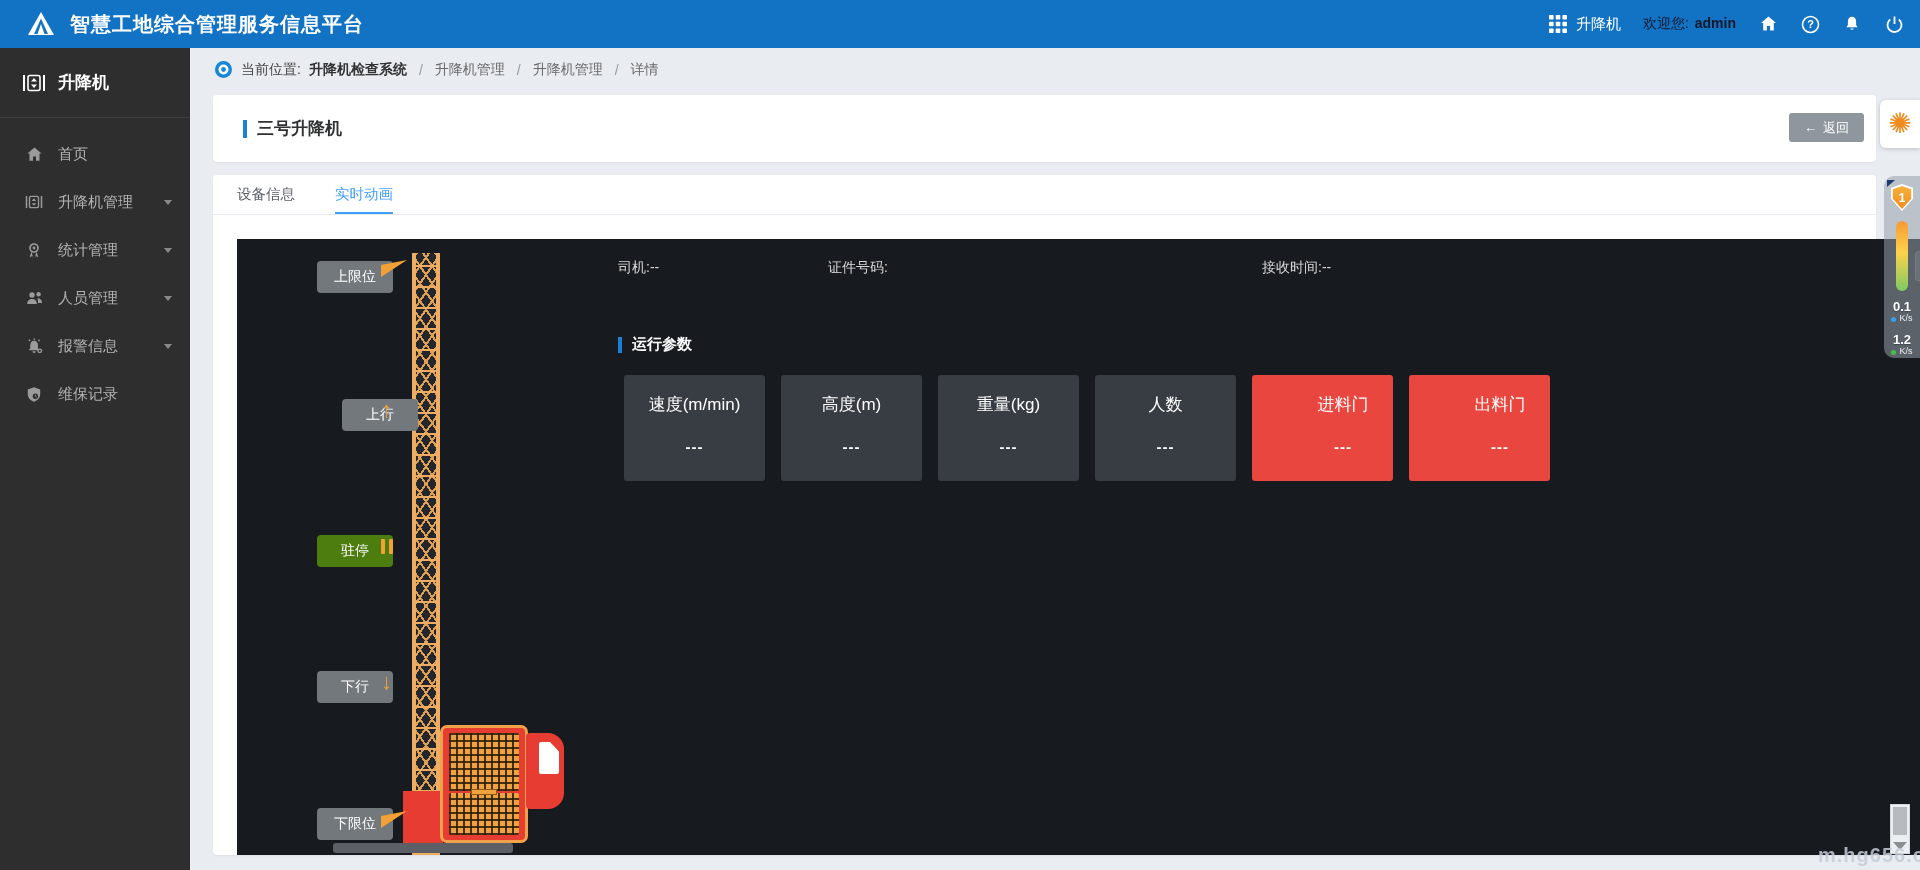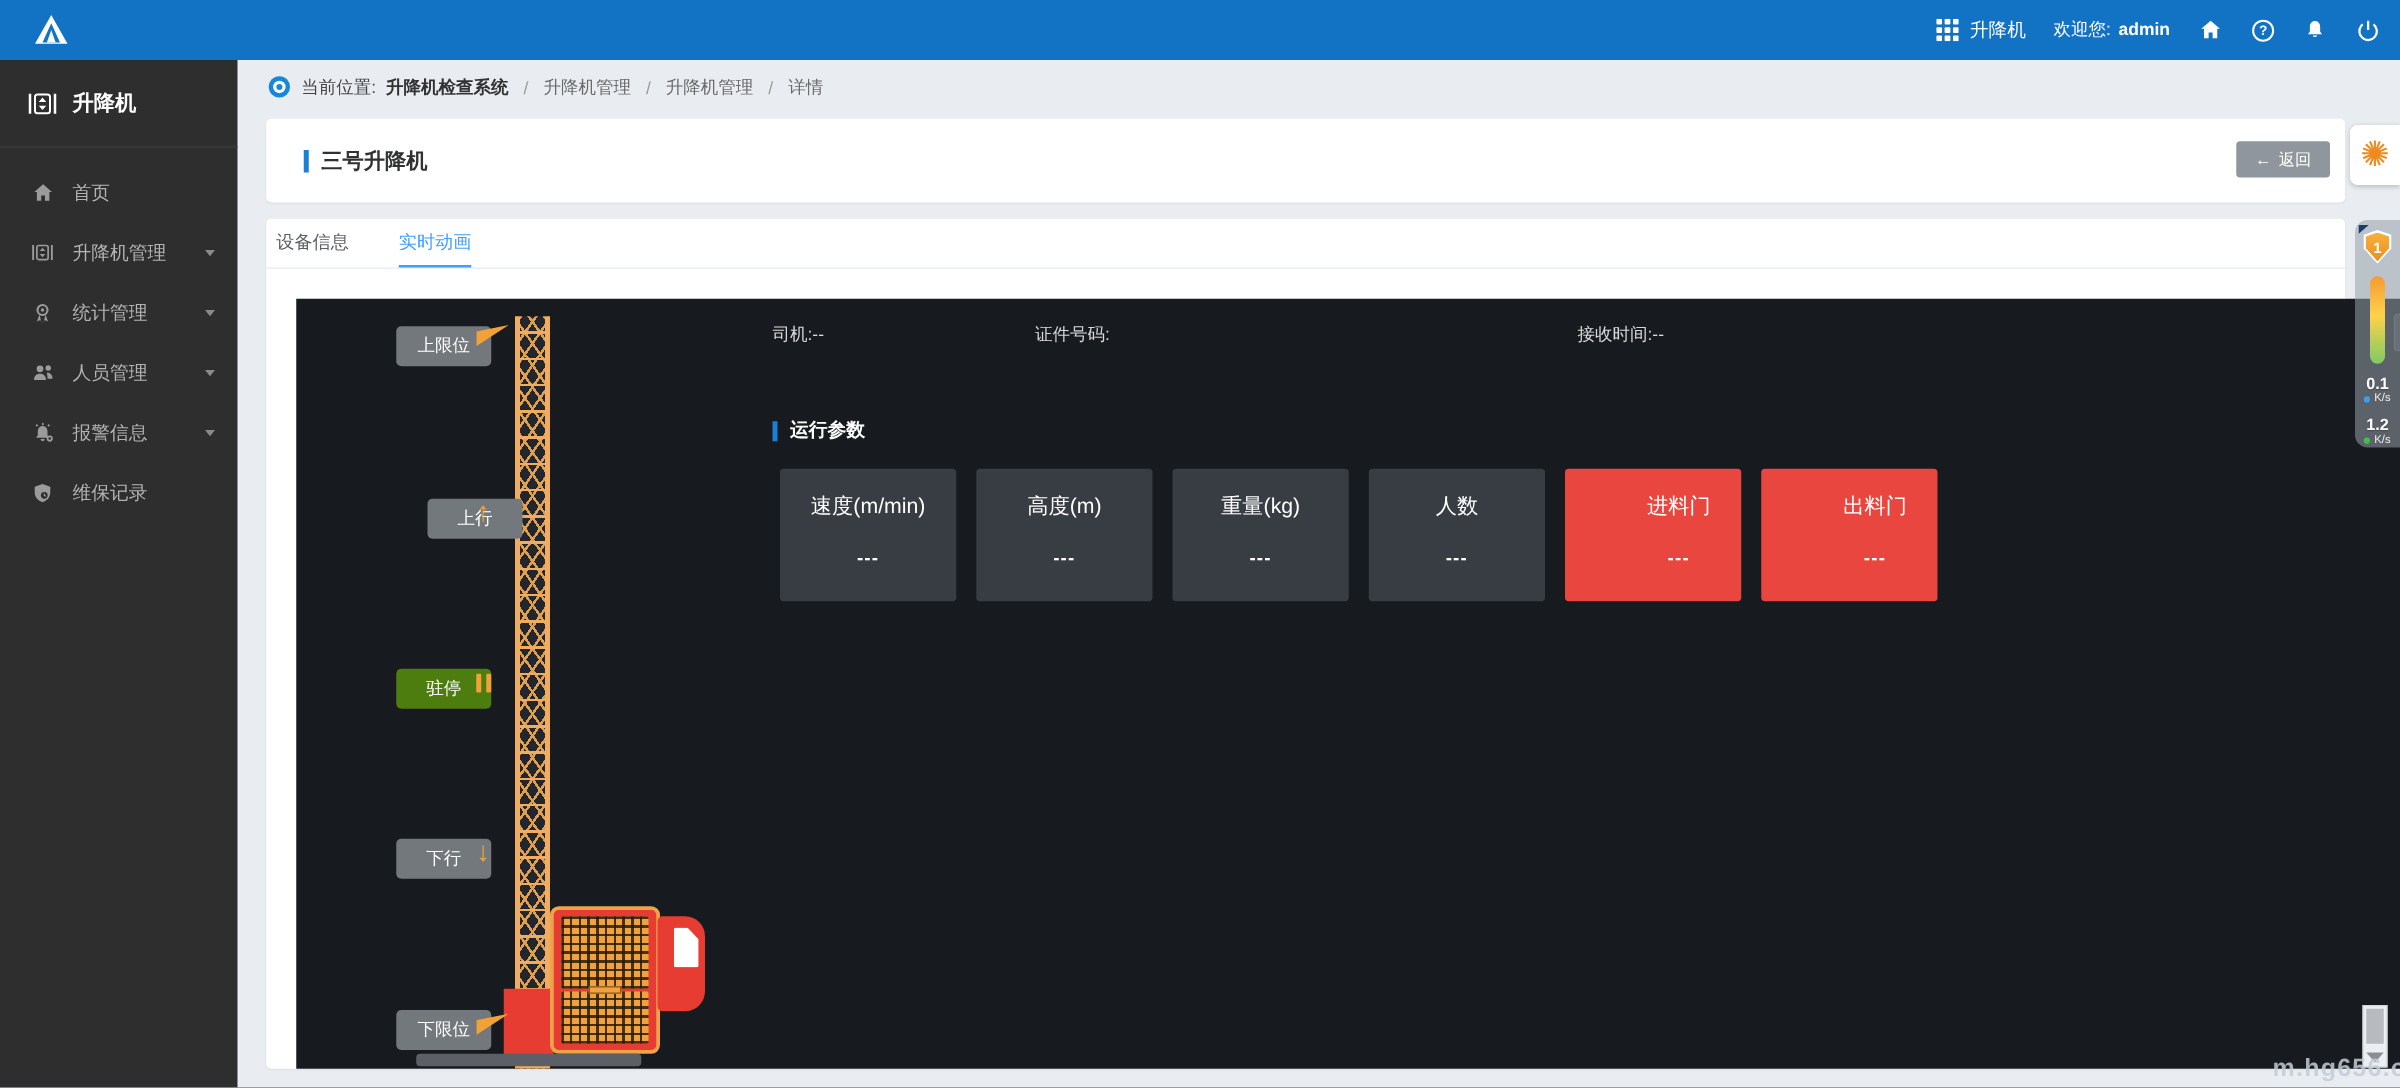--- a/index.html
+++ b/index.html
@@ -7,21 +7,21 @@
   body { font-family:"Liberation Sans","DejaVu Sans",sans-serif; background:#e9edf2; }
   .canvas { position:relative; width:1920px; height:870px; background:#e9edf2; }
 
   
   .topbar { position:absolute; left:0; top:0; width:1920px; height:48px; background:#1273c4; display:flex; align-items:center; z-index:30; }
   .logo { margin-left:26px; display:flex; align-items:center; }
   .brand { color:#fff; font-size:20px; font-weight:bold; margin-left:14px; letter-spacing:1px; }
   .topbar-right { position:absolute; right:16px; top:0; height:48px; display:flex; align-items:center; gap:22px; }
   .tb-group { display:flex; align-items:center; gap:8px; color:#fff; font-size:15px; cursor:pointer; }
   .tb-icon { width:20px; height:20px; display:inline-flex; align-items:center; justify-content:center; cursor:pointer; }
-  .welcome { color:#ffffff; font-size:14px; }
+  .welcome { color:#0f172a; font-size:14px; }
   .welcome b { font-weight:bold; margin-left:6px; }
 
   
   .sidebar { position:absolute; left:0; top:48px; width:190px; height:822px; background:#2e2e2e; z-index:20; }
   .side-head { height:70px; display:flex; align-items:center; padding-left:22px; border-bottom:1px solid #3d3d3d; }
   .side-head .txt { color:#fff; font-size:17px; font-weight:bold; margin-left:12px; }
   .menu { padding-top:12px; }
   .mi { position:relative; height:48px; display:flex; align-items:center; padding-left:24px; color:#b3b3b3; font-size:15px; cursor:pointer; }
   .mi .ic { width:20px; display:inline-flex; justify-content:center; margin-right:14px; }
   .caret { position:absolute; right:18px; top:22px; width:0; height:0; border-left:4.5px solid transparent; border-right:4.5px solid transparent; border-top:5px solid #8a8a8a; }
@@ -34,21 +34,21 @@
   .crumb-item { cursor:pointer; }
 
   .card { position:absolute; background:#fff; border-radius:4px; box-shadow:0 1px 2px rgba(0,0,0,.05); }
   .card-a { left:213px; top:95px; width:1663px; height:67px; }
   .title-row { display:flex; align-items:center; height:100%; padding-left:30px; }
   .bluebar { width:4px; height:18px; background:#1b7fd4; margin-right:10px; }
   .page-title { font-size:17px; font-weight:bold; color:#303133; }
   .back-btn { position:absolute; right:12px; top:18px; height:29px; background:#8f969e; border:none; border-radius:3px; color:#fff; font-size:13px; padding:0 15px; cursor:pointer; display:flex; align-items:center; gap:6px; }
 
   .card-b { left:213px; top:175px; width:1663px; height:680px; }
-  .tabs { height:40px; padding-left:8px; border-bottom:1px solid #e8ebef; display:flex; gap:40px; }
+  .tabs { height:40px; padding-left:24px; border-bottom:1px solid #e8ebef; display:flex; gap:40px; }
   .tab { font-size:14.5px; color:#5a5e66; line-height:38px; cursor:pointer; border-bottom:2px solid transparent; }
   .tab.active { color:#409eff; border-bottom-color:#409eff; }
 
   
   .panel { position:absolute; left:24px; top:64px; width:1782px; height:616px; background:#171a1e; color:#ccc; overflow:hidden; }
 
   
   .state-label { position:absolute; left:80px; width:76px; height:32px; background:#73787d; border-radius:4px; color:#fff; font-size:14px; display:flex; align-items:center; justify-content:center; }
   .state-label.park { background:#4d7c0f; }
   .marker { position:absolute; left:144px; }
@@ -118,20 +118,21 @@
 <div class="canvas">
 
   <div class="topbar">
     <span class="logo">
       <svg width="30" height="26" viewBox="0 0 30 26">
         <path d="M15 1 L28 24 H2 Z" fill="#fff"></path>
         <path d="M15 7.5 L22 23 H8 Z" fill="#1273c4"></path>
         <path d="M15 13 L18.5 23 H11.5 Z" fill="#fff"></path>
       </svg>
     </span>
+    <span class="brand">智慧工地综合管理服务信息平台</span>
     <div class="topbar-right">
       <span class="tb-group">
         <span class="tb-icon">
           <svg width="18" height="18" viewBox="0 0 18 18" fill="#fff">
             <rect x="0" y="0" width="4.6" height="4.6" rx="0.8"></rect>
               <rect x="6.7" y="0" width="4.6" height="4.6" rx="0.8"></rect>
               <rect x="13.4" y="0" width="4.6" height="4.6" rx="0.8"></rect>
             <rect x="0" y="6.7" width="4.6" height="4.6" rx="0.8"></rect>
               <rect x="6.7" y="6.7" width="4.6" height="4.6" rx="0.8"></rect>
               <rect x="13.4" y="6.7" width="4.6" height="4.6" rx="0.8"></rect>

